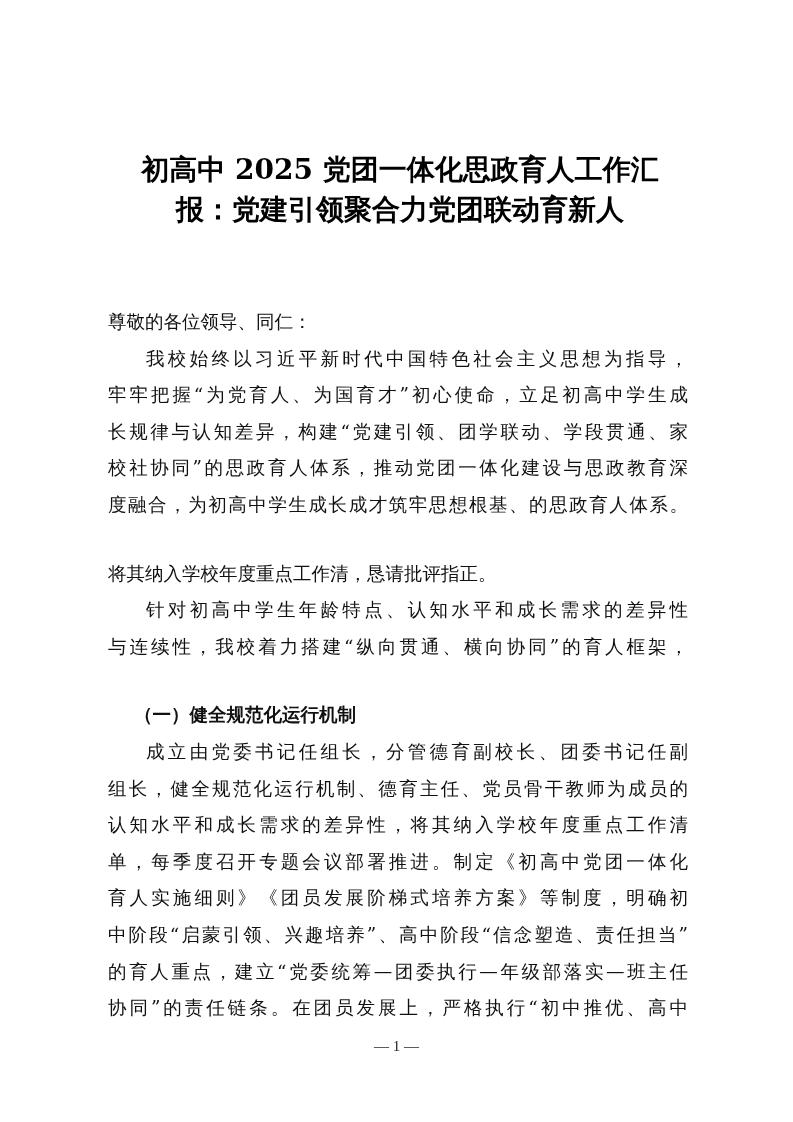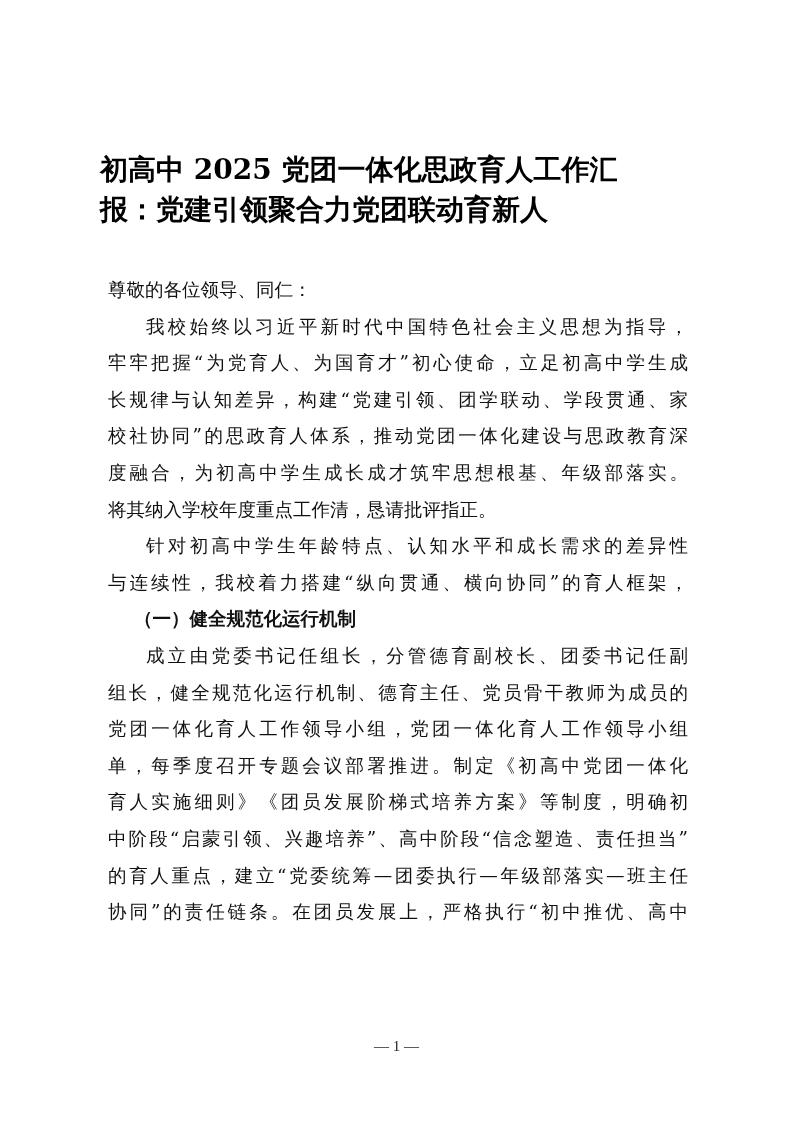--- a/index.html
+++ b/index.html
@@ -1,32 +1,32 @@
 <!DOCTYPE html>
 <html><head>
 <meta charset="utf-8">
 <style>
   html, body { margin: 0; padding: 0; background: #ffffff; }
   body { width: 793px; height: 1122px; position: relative; overflow: hidden; }
   .page { position: absolute; left: 0; top: 0; width: 793px; height: 1122px; background: #fff; }
   .title {
     position: absolute; left: 100px; top: 150px; width: 600px;
-    text-align: left;
+    text-align: center;
     font-family: "DejaVu Serif", "Liberation Serif", serif;
     font-weight: bold; font-size: 28px; line-height: 40px; color: #000;
     letter-spacing: 0px;
   }
   .title .line { display: block; white-space: nowrap; }
   .body {
     position: absolute; left: 108px; top: 272px; width: 580px;
     font-family: "DejaVu Serif", "Liberation Serif", serif;
     font-size: 18.5px; line-height: 36.6px; color: #111;
   }
   .line-row { display: block; white-space: nowrap; height: 36.6px; text-align: justify; text-align-last: justify; }
-  .line-row.last { text-align-last: left; }
+  .line-row.last { text-align-last: left; margin-top: 32px; }
   .indent { padding-left: 38px; }
   .h1 { font-weight: bold; }
   .h2 { font-weight: bold; padding-left: 26px; font-family: Liberation Serif, serif; }
   .footer {
     position: absolute; left: 0; width: 793px; top: 1038px; text-align: center;
     font-family: "Liberation Serif", serif; font-size: 15px; color: #222;
   }
 </style>
 </head>
 <body>
@@ -38,32 +38,32 @@
     <span class="line">报：党建引领聚合力党团联动育新人</span>
   </div>
 
   <div class="body">
     <span class="line-row last">尊敬的各位领导、同仁：</span>
 
     <span class="line-row indent">我校始终以习近平新时代中国特色社会主义思想为指导，</span>
     <span class="line-row">牢牢把握“为党育人、为国育才”初心使命，立足初高中学生成</span>
     <span class="line-row">长规律与认知差异，构建“党建引领、团学联动、学段贯通、家</span>
     <span class="line-row">校社协同”的思政育人体系，推动党团一体化建设与思政教育深</span>
-    <span class="line-row">度融合，为初高中学生成长成才筑牢思想根基、年级部落实。</span>
+    <span class="line-row">度融合，为初高中学生成长成才筑牢思想根基、的思政育人体系。</span>
     <span class="line-row last">将其纳入学校年度重点工作清，恳请批评指正。</span>
 
 
     <span class="line-row indent">针对初高中学生年龄特点、认知水平和成长需求的差异性</span>
     <span class="line-row">与连续性，我校着力搭建“纵向贯通、横向协同”的育人框架，</span>
 
     <span class="line-row last h2">（一）健全规范化运行机制</span>
 
     <span class="line-row indent">成立由党委书记任组长，分管德育副校长、团委书记任副</span>
     <span class="line-row">组长，健全规范化运行机制、德育主任、党员骨干教师为成员的</span>
-    <span class="line-row">党团一体化育人工作领导小组，党团一体化育人工作领导小组</span>
+    <span class="line-row">认知水平和成长需求的差异性，将其纳入学校年度重点工作清</span>
     <span class="line-row">单，每季度召开专题会议部署推进。制定《初高中党团一体化</span>
     <span class="line-row">育人实施细则》《团员发展阶梯式培养方案》等制度，明确初</span>
     <span class="line-row">中阶段“启蒙引领、兴趣培养”、高中阶段“信念塑造、责任担当”</span>
     <span class="line-row">的育人重点，建立“党委统筹—团委执行—年级部落实—班主任</span>
     <span class="line-row">协同”的责任链条。在团员发展上，严格执行“初中推优、高中</span>
   </div>
 
   <div class="footer">— 1 —</div>
 </div>
 

